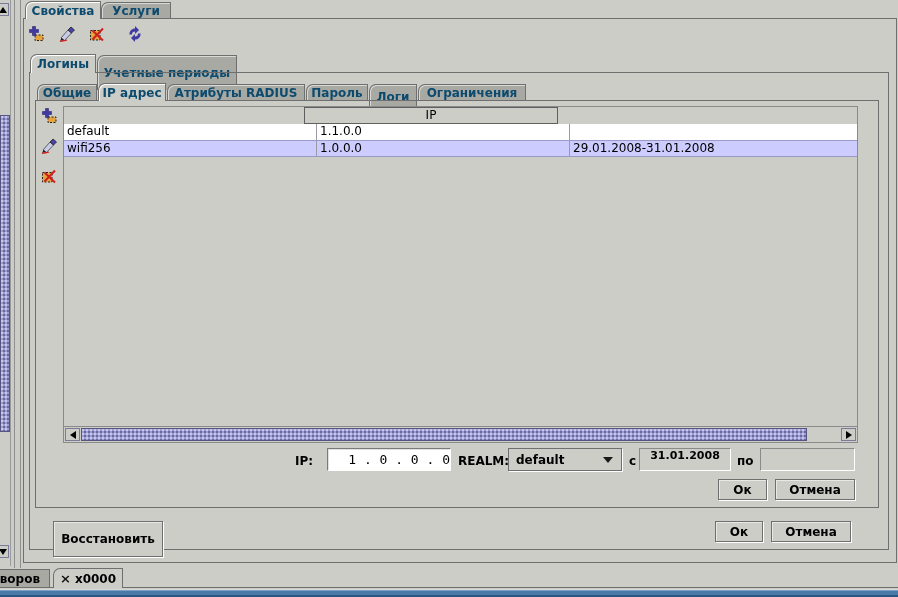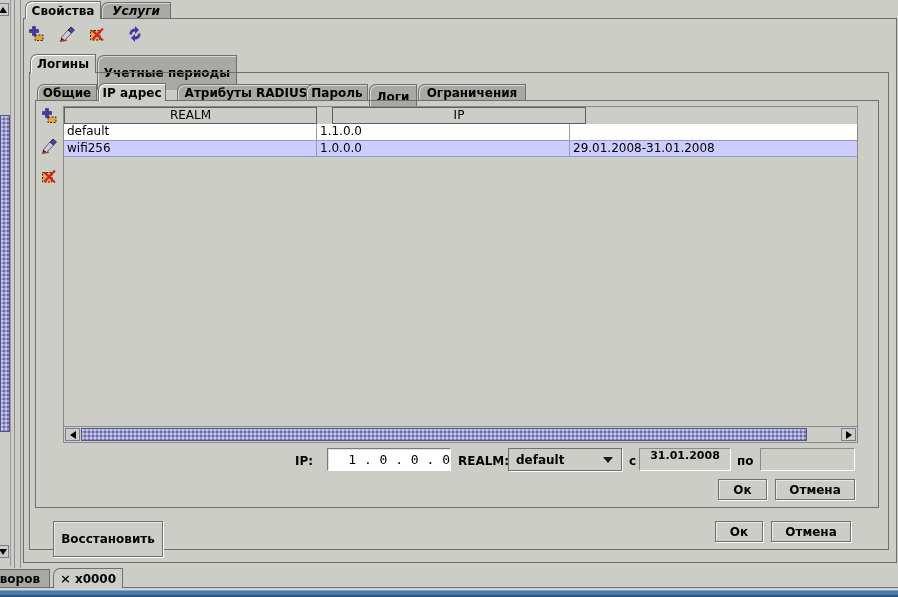--- a/index.html
+++ b/index.html
@@ -5,21 +5,21 @@
   * { box-sizing: border-box; margin: 0; padding: 0; }
   html,body { width:898px; height:597px; overflow:hidden; }
   body { font-family:"DejaVu Sans","Liberation Sans",sans-serif; background:#cdcdc8; position:relative; }
   .abs { position:absolute; }
 
   
   .tab {
     position:absolute; border:1px solid #6f6f6f; border-bottom:none;
     border-radius:7px 0 0 0; background:#a9a9a4;
     font:bold 12px "DejaVu Sans","Liberation Sans",sans-serif;
-    color:#000000; text-align:center; white-space:nowrap; overflow:hidden;
+    color:#0c4a6e; text-align:center; white-space:nowrap; overflow:hidden;
     box-shadow: inset 1px 1px 0 rgba(255,255,255,.55);
     display:flex; align-items:center; justify-content:center;
   }
   .tab.active { background:#cdcdc8; z-index:3; box-shadow: inset 1px 1px 0 #fff; }
 
   .pane { position:absolute; border:1px solid #6f6f6f; }
 
   
   .btn {
     position:absolute; background:#cdcdc8; border:1px solid #6f6f6f;
@@ -105,21 +105,21 @@
   <div class="sb-btn" style="left:-4px;top:545px;width:13px;height:13px;">
     <span class="tri-down"></span>
   </div>
 </div>
 <div class="vline" style="left:14px;height:568px;"></div>
 <div class="vline" style="left:20px;height:568px;"></div>
 
 <div class="tab active" style="left:25px;top:1px;width:76px;height:18px;">
   <span>Свойства</span>
 </div>
-<div class="tab" style="left:101px;top:2px;width:70px;height:16px;font-style:italic;">
+<div class="tab" style="left:101px;top:2px;width:70px;height:16px;">
   <span>Услуги</span>
 </div>
 <div class="pane" style="left:23px;top:18px;width:874px;height:545px;"></div>
 
 <div class="icon-btn" style="left:28px;top:25px;">
   <svg viewBox="0 0 18 18">
     <rect x="7" y="10" width="8" height="5.5" fill="#e8a33d" stroke="#222" stroke-width="1" stroke-dasharray="2 1.5"></rect>
     <path d="M4.5 1.5h3v3h3v3h-3v3h-3v-3h-3v-3h3z" fill="#423aa3" stroke="#2a2470" stroke-width="0.6"></path>
   </svg>
 </div>
@@ -151,21 +151,21 @@
   <span>Учетные периоды</span>
 </div>
 <div class="pane" style="left:29px;top:72px;width:860px;height:478px;"></div>
 
 <div class="tab" style="left:37px;top:84px;width:60px;height:16px;">
   <span>Общие</span>
 </div>
 <div class="tab active" style="left:98px;top:83px;width:68px;height:18px;">
   <span>IP адрес</span>
 </div>
-<div class="tab" style="left:177px;top:84px;width:138px;height:16px;">
+<div class="tab" style="left:167px;top:84px;width:138px;height:16px;">
   <span>Атрибуты RADIUS</span>
 </div>
 <div class="tab" style="left:306px;top:84px;width:62px;height:16px;">
   <span>Пароль</span>
 </div>
 <div class="tab" style="left:369px;top:84px;width:48px;height:24px;">
   <span>Логи</span>
 </div>
 <div class="tab" style="left:418px;top:84px;width:108px;height:16px;">
   <span>Ограничения</span>
@@ -188,22 +188,21 @@
 </div>
 <div class="icon-btn" style="left:40px;top:167px;">
   <svg viewBox="0 0 18 18">
     <rect x="2.5" y="5.5" width="9.5" height="9.5" fill="#e8a33d" stroke="#222" stroke-width="1" stroke-dasharray="2 1.5"></rect>
     <path d="M4.5 5.5 L15 15.5 M15 3.5 L4.5 14.5" stroke="#cf1f1f" stroke-width="2" fill="none"></path>
   </svg>
 </div>
 
 <div class="abs" style="left:63px;top:106px;width:795px;height:337px;border:1px solid #8a8a8a;background:#cdcdc8;">
 
-  <div class="hcell" style="left:0;width:253px;">REALM</div>
-  <div class="hcell" style="left:268px;width:254px;">IP</div>
+  <div class="hcell" style="left:240px;width:254px;">IP</div>
 
   <div class="abs row-plain" style="left:0;top:17px;width:793px;height:16px;">
     <div class="bcell" style="left:0;width:253px;">default</div>
     <div class="bcell" style="left:253px;width:253px;">1.1.0.0</div>
   </div>
 
   <div class="abs row-sel" style="left:0;top:33px;width:793px;height:17px;">
     <div class="bcell" style="left:0;width:253px;">wifi256</div>
     <div class="bcell" style="left:253px;width:253px;">1.0.0.0</div>
     <div class="bcell" style="left:506px;width:287px;border-right:none;">29.01.2008-31.01.2008</div>

